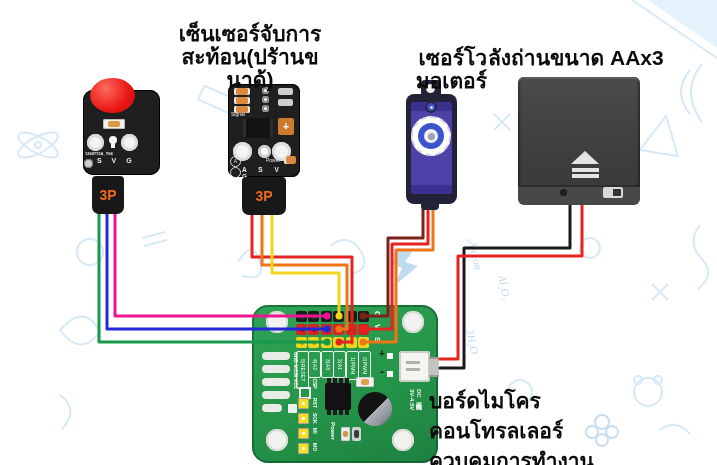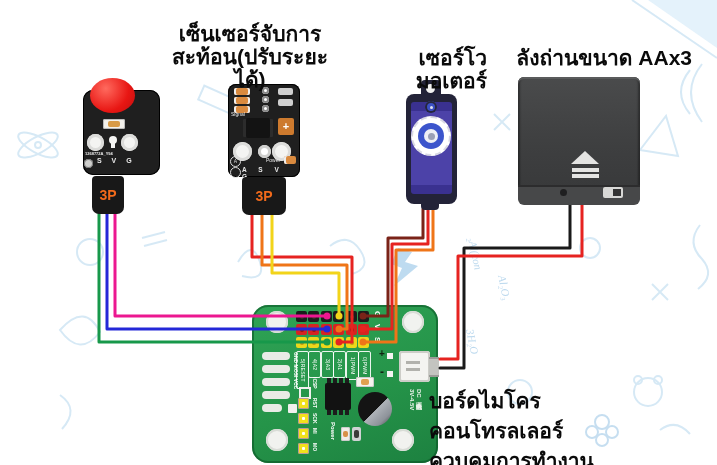--- a/index.html
+++ b/index.html
@@ -272,22 +272,22 @@
     <div class="abs" style="left:53px;top:74px;width:0;height:0;border-left:14px solid transparent;border-right:14px solid transparent;border-bottom:13px solid #e4e4e2;"></div>
     <div class="abs" style="left:54px;top:91px;width:27px;height:4px;background:#e4e4e2;"></div>
     <div class="abs" style="left:54px;top:97px;width:27px;height:4px;background:#e4e4e2;"></div>
     <div class="abs" style="left:42px;top:112px;width:7px;height:7px;border-radius:50%;background:#1f1f20;"></div>
     <div class="abs" style="left:85px;top:110px;width:20px;height:11px;background:#d8d8d6;border-radius:2px;"></div>
     <div class="abs" style="left:95px;top:112px;width:8px;height:7px;background:#333;"></div>
   </div>
 
   <div class="lbl caption" style="left:163px;top:22px;width:174px;text-align:center;">
     <div>เซ็นเซอร์จับการ</div>
-    <div>สะท้อน(ปรับระยะได้)</div>
+    <div>สะท้อน(ปรัานขนาด้)</div>
   </div>
   <div class="lbl caption" style="left:363px;top:46px;width:124px;text-align:right;">เซอร์โวมอเตอร์</div>
-  <div class="lbl caption" style="left:488px;top:46px;width:204px;text-align:right;">ลังถ่านขนาด AAx3</div>
+  <div class="lbl caption" style="left:488px;top:46px;width:204px;text-align:left;">ลังถ่านขนาด AAx3</div>
   <div class="lbl caption" style="left:429px;top:386px;width:240px;line-height:30px;">
     <div>บอร์ดไมโครคอนโทรลเลอร์</div>
     <div>ควบคุมการทำงาน</div>
   </div>
 
 </div>
 
 </body></html>

